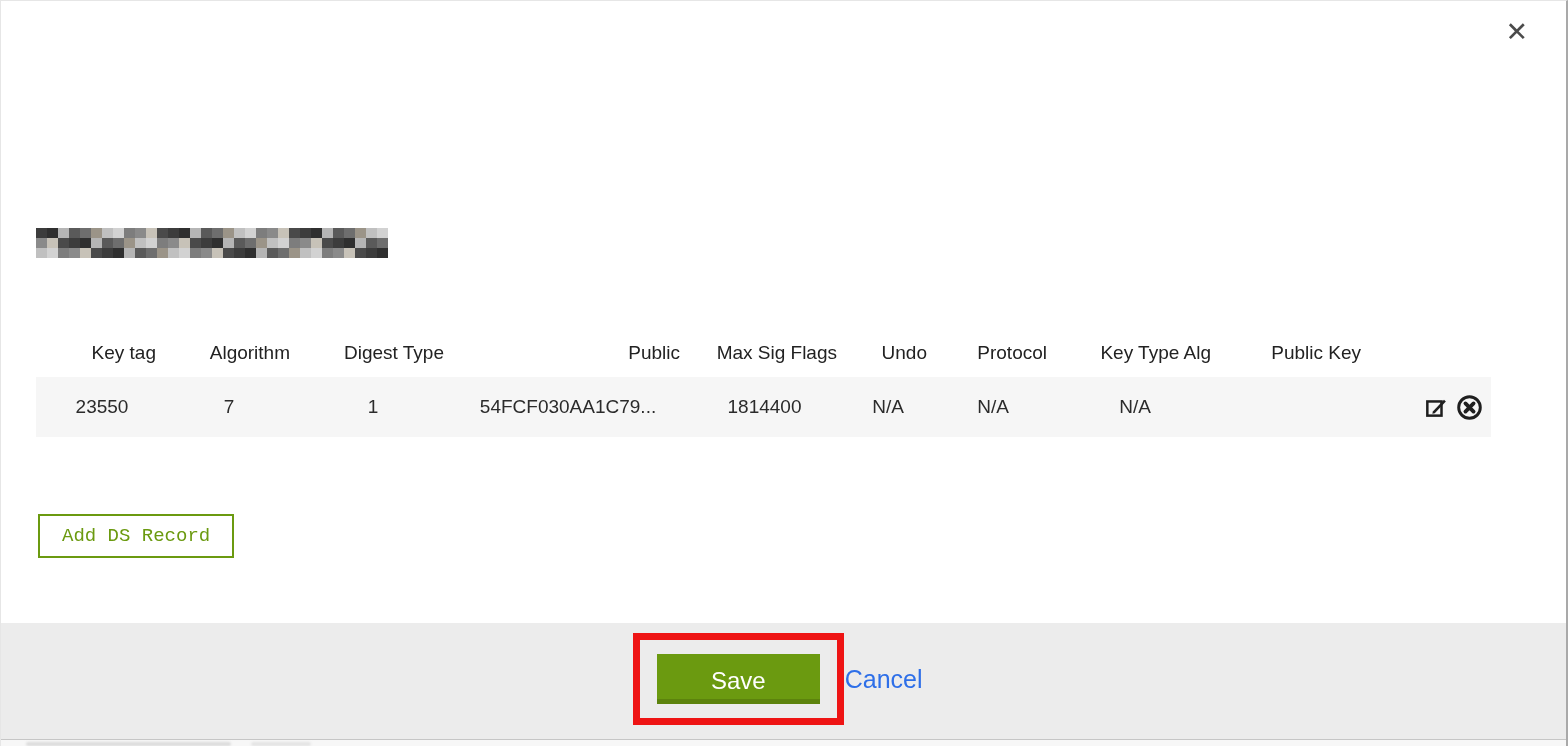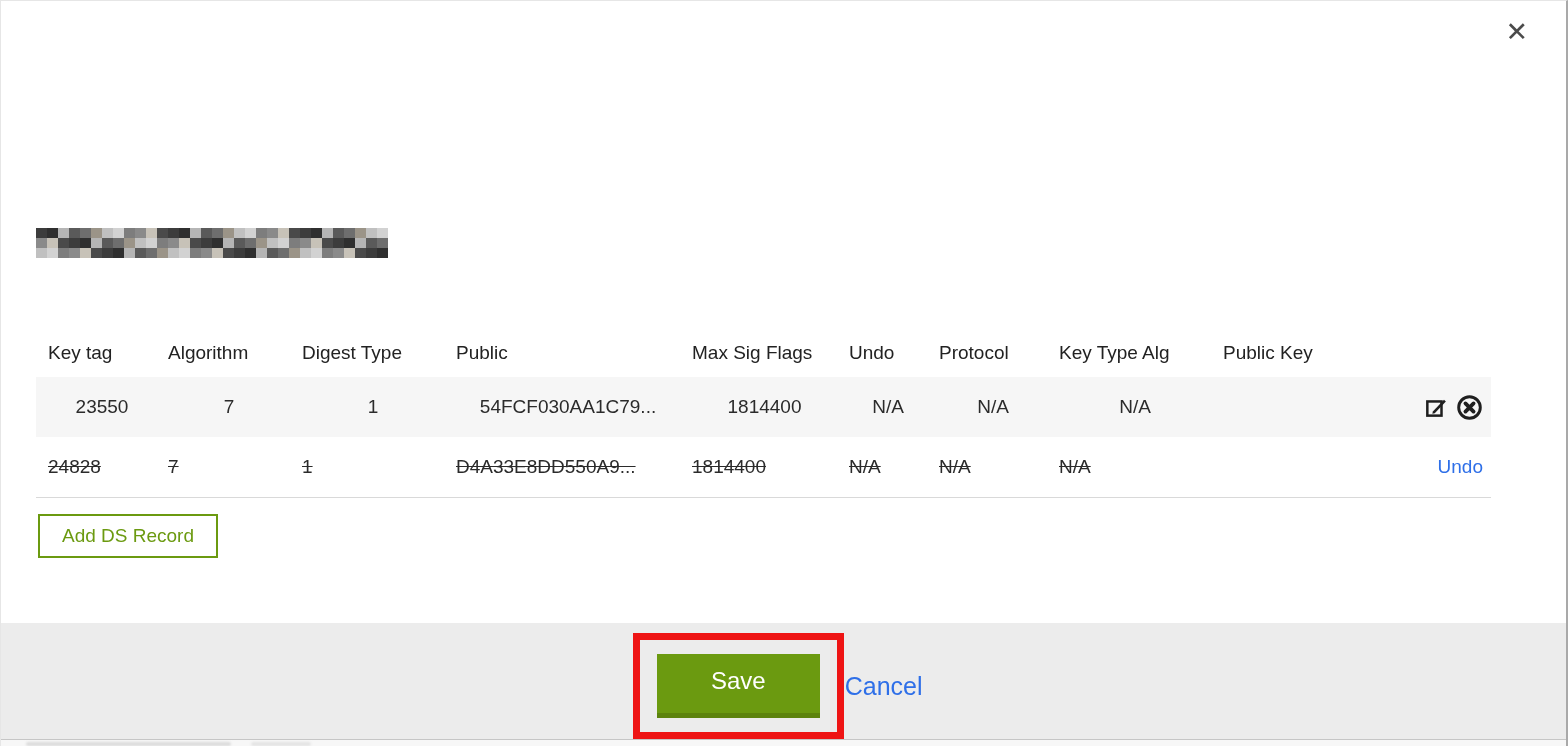--- a/index.html
+++ b/index.html
@@ -27,52 +27,52 @@
   }
   .redacted span { width:11px; height:10px; display:block; }
   .subtitle {
     position:absolute; left:35px; top:286px; font-size:21px; color:#1e1e1e;
   }
   .ds-table {
     position:absolute; left:35px; top:328px; width:1455px;
     border-collapse:collapse; table-layout:fixed; font-size:19px; color:#2b2b2b;
   }
   .ds-table th {
-    height:48px; text-align:left; vertical-align:middle; padding:0 0 0 12px;
+    height:48px; text-align:right; vertical-align:middle; padding:0 0 0 12px;
     font-weight:400; font-size:19px; color:#222;
   }
   .ds-table td {
     height:60px; vertical-align:middle; padding:0 0 0 12px;
   }
   .row-normal td { background:var(--row-alt-bg);text-align:center; }
   .row-deleted td { background:#fff; border-bottom:1px solid #d9d9d9; }
   .row-deleted td.struck { text-decoration:line-through; }
   td.actions, th.actions { text-align:right; padding-right:8px; }
   .icon-btn { display:inline-block; vertical-align:middle; cursor:pointer; line-height:0; }
   .icon-btn + .icon-btn { margin-left:2px; }
   .undo-link { color:var(--link-blue); font-size:19px; cursor:pointer; text-decoration:none; }
   .add-btn {
     position:absolute; left:37px; top:513px;
     background:#fff; border:2px solid var(--green); color:var(--green);
-    font-size:19px; font-family:Liberation Sans, sans-serif; padding:9px 22px; cursor:pointer;
+    font-size:19px; font-family:Liberation Mono, monospace; padding:9px 22px; cursor:pointer;
   }
   .footer {
     position:absolute; left:0; right:0; top:622px; height:116px;
     background:var(--footer-bg);
   }
   .footer-group {
     position:absolute; left:632px; top:10px; display:flex; align-items:center;
   }
   .annotation-box {
     border:7px solid var(--red); padding:14px 17px; background:transparent;
   }
   .save-btn {
     background:var(--green); border:none; border-bottom:5px solid var(--green-dark);
     color:#fff; font-size:24px; font-family:inherit;
-    padding:13px 54px 18px 54px; cursor:pointer;
+    padding:13px 54px 4px 54px; cursor:pointer;
   }
   .cancel-link {
     color:var(--link-blue); font-size:25px; margin-left:1px; cursor:pointer; text-decoration:none;
   }
   .bottom-strip {
     position:absolute; left:0; right:0; top:738px; height:8px;
     background:#f7f7f7; border-top:1px solid #c6c6c6; overflow:hidden;
   }
   .smudge {
     position:absolute; top:2px; height:4px; background:#dcdcdc; filter:blur(1px); border-radius:2px;
@@ -232,34 +232,20 @@
             </svg>
           </span>
           <span class="icon-btn">
             <svg width="27" height="27" viewBox="0 0 24 24" fill="none">
               <circle cx="12" cy="12" r="9.6" stroke="#1f1f1f" stroke-width="2.6"></circle>
               <path d="M8.4 8.4 L15.6 15.6 M15.6 8.4 L8.4 15.6" stroke="#1f1f1f" stroke-width="3.4" stroke-linecap="round"></path>
             </svg>
           </span>
         </td>
       </tr>
-      <tr class="row-deleted">
-        <td class="struck">24828</td>
-        <td class="struck">7</td>
-        <td class="struck">1</td>
-        <td class="struck">D4A33E8DD550A9...</td>
-        <td class="struck">1814400</td>
-        <td class="struck">N/A</td>
-        <td class="struck">N/A</td>
-        <td class="struck">N/A</td>
-        <td class="struck"></td>
-        <td class="actions">
-          <a class="undo-link">Undo</a>
-        </td>
-      </tr>
     </tbody>
   </table>
 
   <button class="add-btn">Add DS Record</button>
 
   <div class="footer">
     <div class="footer-group">
       <div class="annotation-box">
         <button class="save-btn">Save</button>
       </div>

